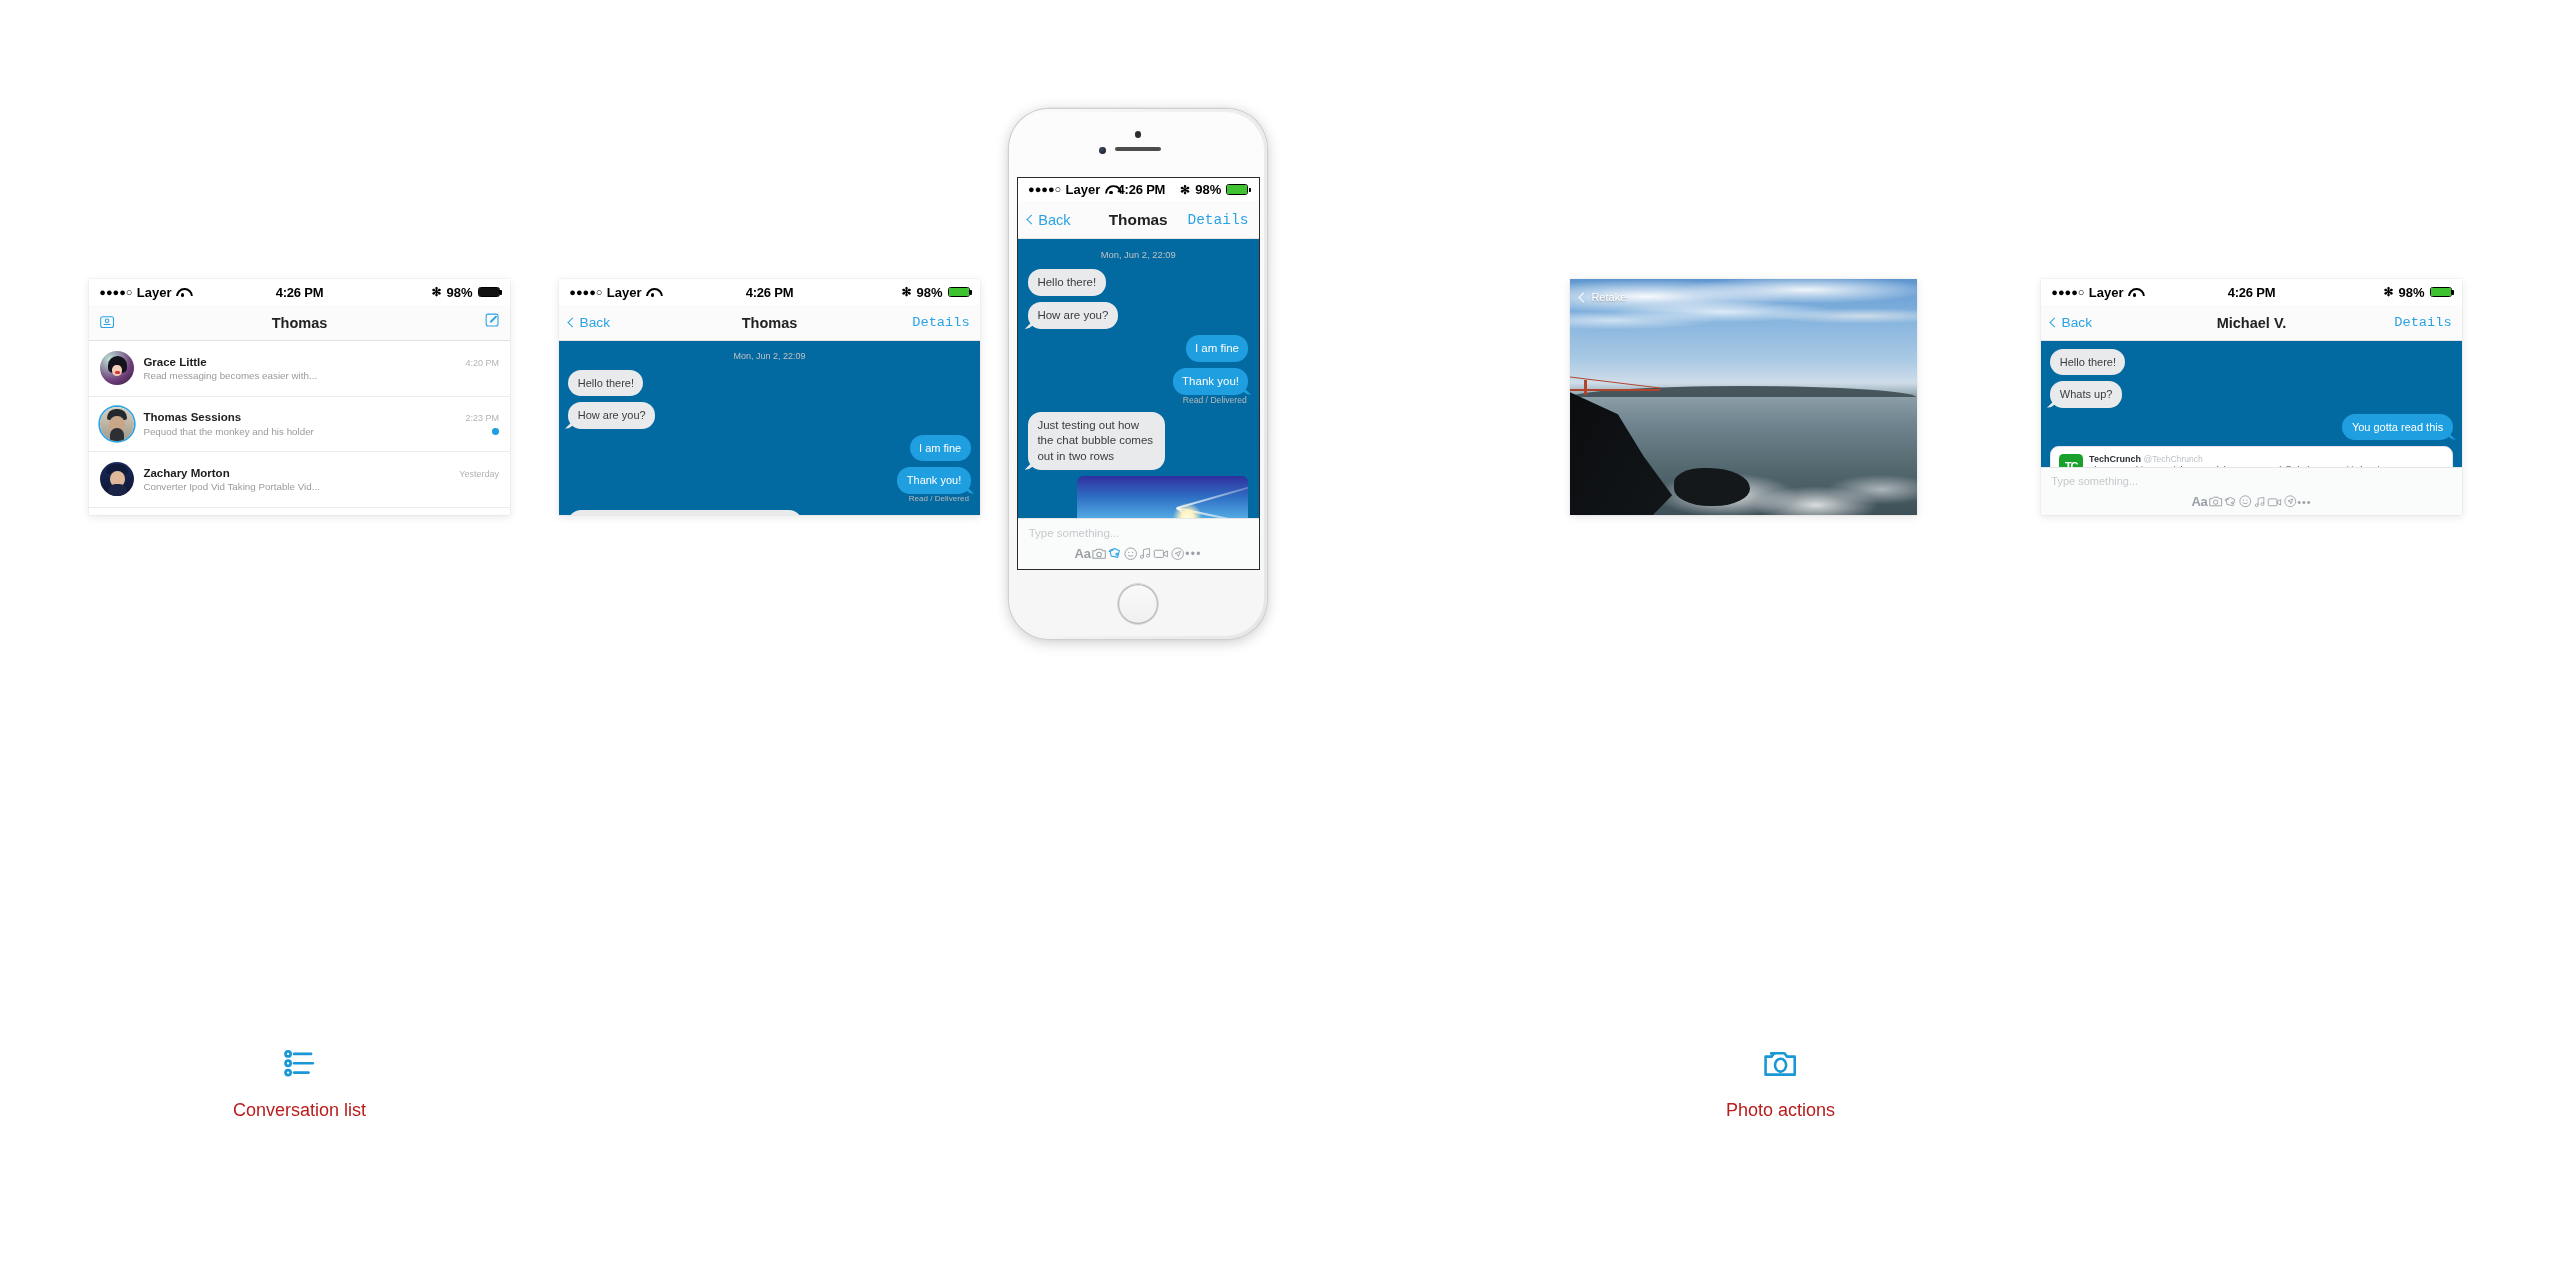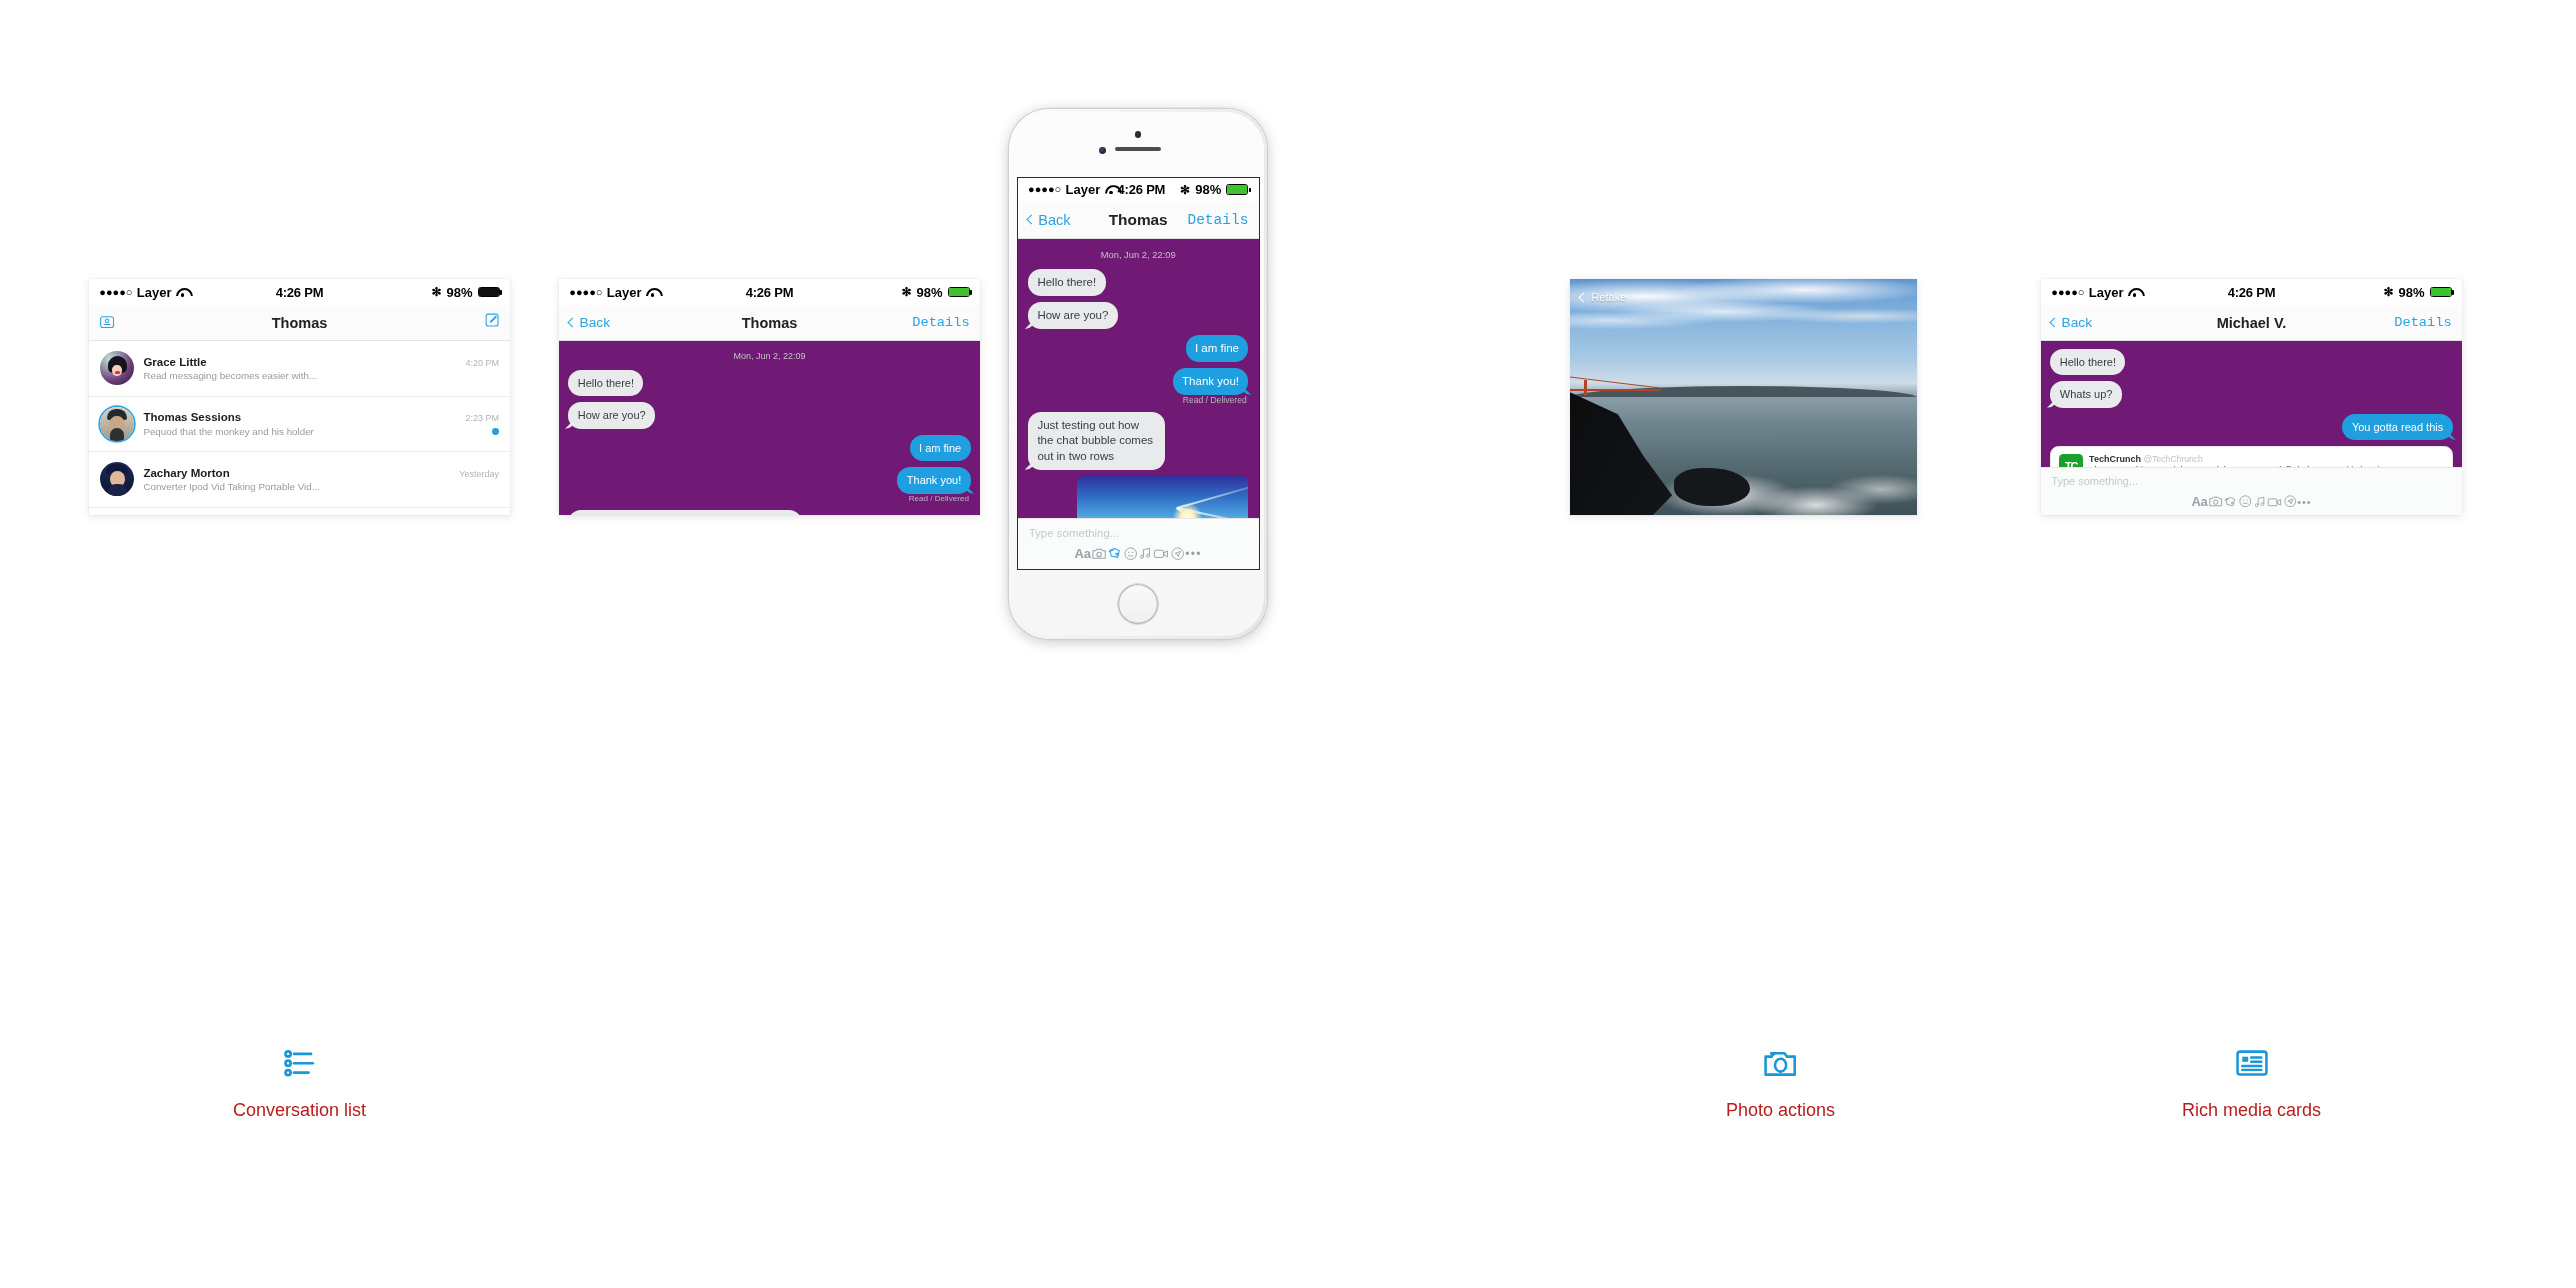--- a/index.html
+++ b/index.html
@@ -56,21 +56,21 @@
   .conv-top{ display:flex; align-items:baseline; }
   .conv-name{ font-size:11.5px; font-weight:bold; color:#1d1d1f; flex:1;
               white-space:nowrap; overflow:hidden; text-overflow:ellipsis; }
   .conv-time{ font-size:9px; color:#b3b3b3; margin-left:5.1px; white-space:nowrap; }
   .conv-bottom{ display:flex; align-items:center; margin-top:2.6px; }
   .conv-prev{ font-size:9.8px; color:#9a9a9a; flex:1; white-space:nowrap;
               overflow:hidden; text-overflow:ellipsis; }
   .unread{ width:6.8px; height:6.8px; border-radius:50%; background:#1f9fe0; margin-left:5.1px; flex:0 0 6.8px; }
 
   
-  .chat{ background:#701a75; padding:6.8px 9.4px 3.4px; }
+  .chat{ background:#0369a1; padding:6.8px 9.4px 3.4px; }
   .daystamp{ text-align:center; font-size:9px; color:#c2c2c2; margin:3.4px 0 8.6px; }
   .row{ display:flex; margin-bottom:6px; }
   .row.me{ justify-content:flex-end; }
   .bubble{ max-width:74%; padding:6px 9.4px; border-radius:13px; font-size:11px;
            line-height:1.32; position:relative; }
   .bubble.them{ background:#e8eaec; color:#3a3d40; border-bottom-left-radius:13px; }
   .bubble.me{ background:#1f9fe0; color:#fff; }
   .tail-l::after{ content:""; position:absolute; left:-3.4px; bottom:0px; width:10.3px; height:10.3px;
      background:#e8eaec; border-bottom-right-radius:10.3px;
      clip-path: polygon(100% 0,100% 100%,0 100%); }
@@ -602,25 +602,15 @@
     <div class="cap-icon">
       <svg width="36" height="31" viewBox="0 0 42 36" fill="none" stroke="#1997d6" stroke-width="3" stroke-linejoin="round">
         <path d="M3 10h7l3-4h12l3 4h9v21H3z" stroke-linecap="round"></path>
         <ellipse cx="20.5" cy="20" rx="6.5" ry="7.5"></ellipse>
         <path d="M9.5 6.2h4" stroke-linecap="round"></path>
       </svg>
     </div>
     <div class="cap-label">Photo actions</div>
   </div>
 
-  <div class="caption" style="left:2123px; top:1045px;">
-    <div class="cap-icon">
-      <svg width="34" height="31" viewBox="0 0 40 36" fill="none" stroke="#1997d6" stroke-width="3">
-        <rect x="3" y="4" width="34" height="27" rx="3"></rect>
-        <rect x="8.5" y="10" width="7" height="6" fill="#1997d6" stroke="none"></rect>
-        <path d="M19 11h12M19 16h12M8.5 21h22.5M8.5 25.5h22.5" stroke-width="2.8" stroke-linecap="round"></path>
-      </svg>
-    </div>
-    <div class="cap-label">Rich media cards</div>
-  </div>
 
 </div>
 
 
 </body></html>

